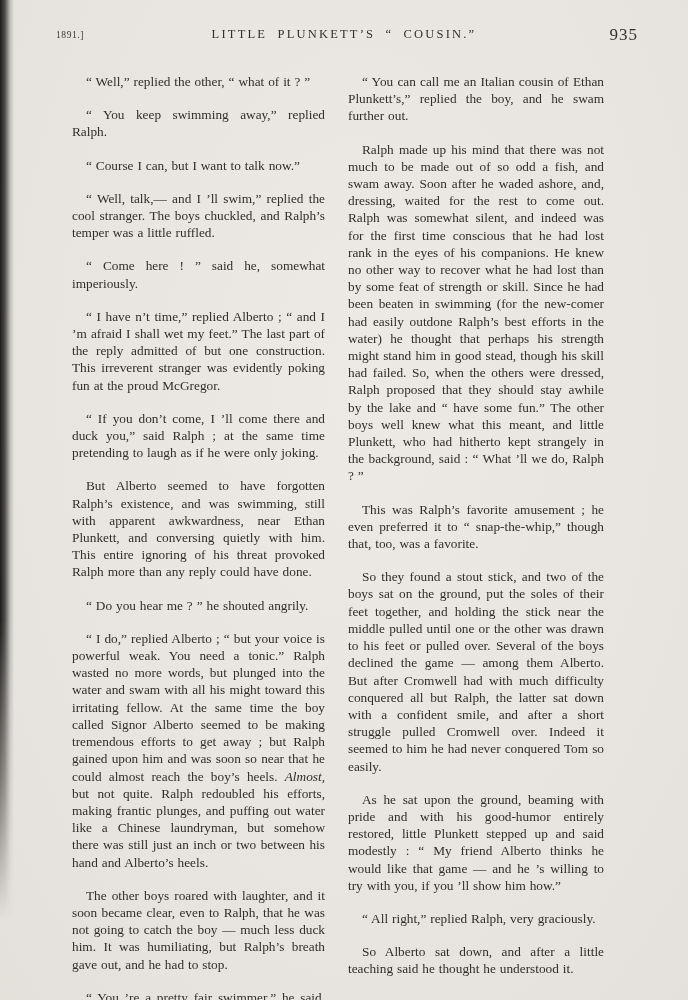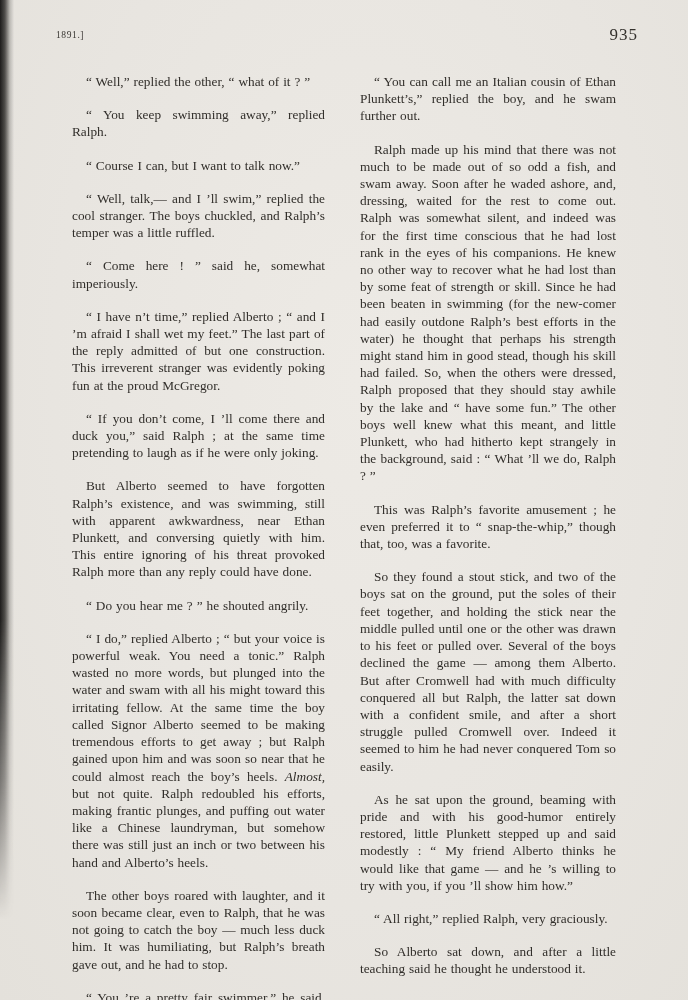--- a/index.html
+++ b/index.html
@@ -36,31 +36,32 @@
     font-size: 17px; letter-spacing: 1px; color: #34312d;
   }
   .column {
     position: absolute; top: 57px;
     font-size: 13.3px; line-height: 17.2px;
     text-align: justify;
     word-spacing: 0.6px;
     color: #312e2a;
   }
   .column-left  { left: 56px;  width: 285px; }
-  .column-right { left: 344px; width: 288px; }
+  .column-right { left: 332px; width: 288px; }
   .para { margin: 16px; text-indent: 14px; }
   .para em { font-style: italic; }
 </style>
 </head>
 <body>
 
 <div class="page">
   <div class="spine-shadow"></div>
 
   <div class="header-date">1891.]</div>
+  <div class="header-title">LITTLE PLUNKETT’S “ COUSIN.”</div>
   <div class="header-page">935</div>
 
   <div class="column column-left">
       <p class="para"><span>“ Well,” replied the other, “ what of it ? ”</span></p>
       <p class="para"><span>“ You keep swimming away,” replied Ralph.</span></p>
       <p class="para"><span>“ Course I can, but I want to talk now.”</span></p>
       <p class="para"><span>“ Well, talk,— and I ’ll swim,” replied the cool stranger. The boys chuckled, and Ralph’s temper was a little ruffled.</span></p>
       <p class="para"><span>“ Come here ! ” said he, somewhat imperiously.</span></p>
       <p class="para"><span>“ I have n’t time,” replied Alberto ; “ and I ’m afraid I shall wet my feet.” The last part of the reply admitted of but one construction. This irreverent stranger was evidently poking fun at the proud McGregor.</span></p>
       <p class="para"><span>“ If you don’t come, I ’ll come there and duck you,” said Ralph ; at the same time pretending to laugh as if he were only joking.</span></p>

